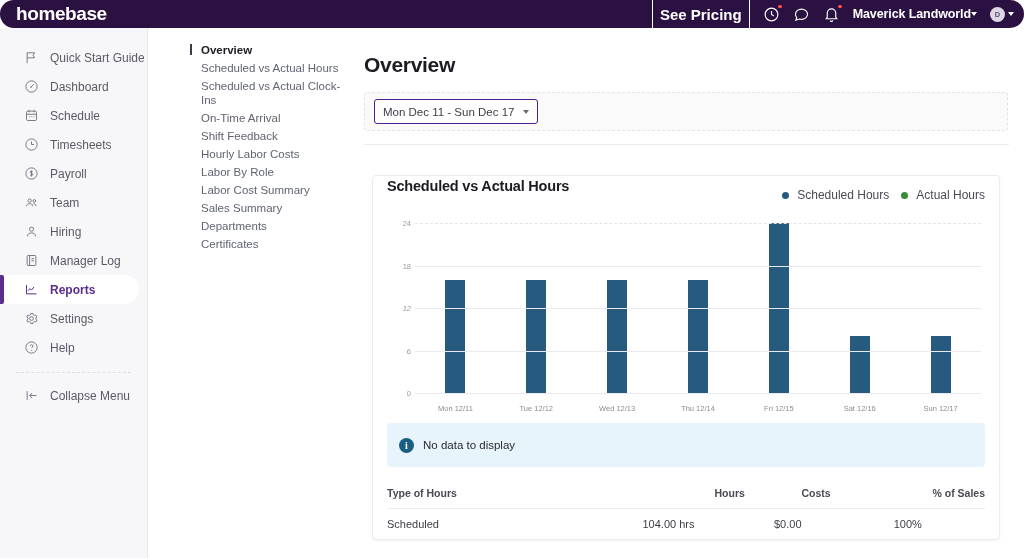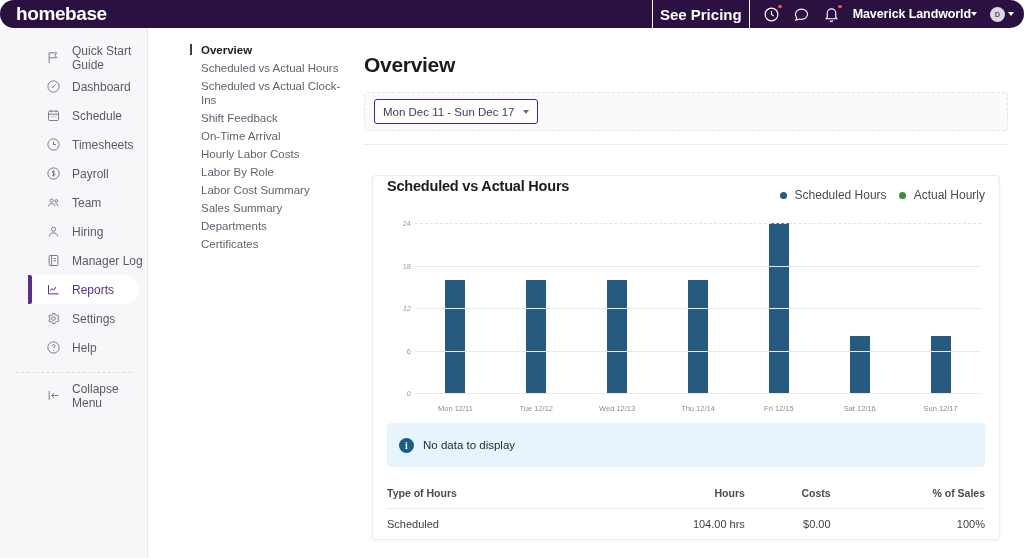--- a/index.html
+++ b/index.html
@@ -52,27 +52,27 @@
     display: flex; align-items: center; justify-content: center;
   }
 
   
   .sidebar {
     position: absolute; top: 28px; left: 0; width: 148px; height: 530px;
     background: #f7f7f9; border-right: 1px solid #e8e8ec;
   }
   .nav-item {
     position: relative; display: flex; align-items: center;
-    height: 29px; margin-top: 0; padding-left: 18px; gap: 11px;
-    color: #5a5a66; font-size: 12px; cursor: pointer; margin-left: 28px;
+    height: 29px; margin-top: 0; padding-left: 24px; gap: 11px;
+    color: #5a5a66; font-size: 12px; cursor: pointer;
   }
   .nav-item .ico { width: 15px; height: 15px; flex: 0 0 15px; color: #7a7a88; }
   .nav-item .ico svg { width: 15px; height: 15px; display: block; }
   .nav-item.active {
-    background: #ffffff; color: #5b2d8e; font-weight: normal;
+    background: #ffffff; color: #5b2d8e; font-weight: bold;
     border-radius: 0 16px 16px 0; margin-right: 8px;
   }
   .nav-item.active .ico { color: #5b2d8e; }
   .nav-item.active::before {
     content: ""; position: absolute; left: 0; top: 0;
     width: 4px; height: 29px; background: #5b2d8e; border-radius: 0 2px 2px 0;
   }
   .nav-list { padding-top: 15px; }
   .nav-sep {
     border-top: 1px dashed #dcdce2; margin: 10px 16px 8px 16px;
@@ -177,21 +177,21 @@
   .info-text { font-size: 11.5px; color: #2a2a33; }
 
   
   .tbl { width: 100%; border-collapse: collapse; margin-top: 14px; }
   .tbl th {
     font-size: 10.5px; color: #4a4a55; font-weight: bold;
     text-align: right; padding: 6px 0 9px 0; border-bottom: 1px solid #ececf0;
   }
   .tbl th.left, .tbl td.left { text-align: left; }
   .tbl td {
-    font-size: 11px; color: #3d3d47; text-align: right; padding: 9px 0 9px 0;
+    font-size: 11px; color: #3d3d47; text-align: center; padding: 9px 0 9px 0;
   }
 </style>
 </head>
 <body>
 
 <div class="app">
 
   <div class="topbar">
     <div class="brand">homebase</div>
     <div class="topbar-right">
@@ -363,22 +363,22 @@
         </span>
         <span>Collapse Menu</span>
       </div>
     </div>
   </div>
 
   <div class="subnav">
     <div class="subnav-item active">Overview</div>
     <div class="subnav-item">Scheduled vs Actual Hours</div>
     <div class="subnav-item">Scheduled vs Actual Clock-Ins</div>
+    <div class="subnav-item">On-Time Arrival</div>
     <div class="subnav-item">Shift Feedback</div>
-    <div class="subnav-item">On-Time Arrival</div>
     <div class="subnav-item">Hourly Labor Costs</div>
     <div class="subnav-item">Labor By Role</div>
     <div class="subnav-item">Labor Cost Summary</div>
     <div class="subnav-item">Sales Summary</div>
     <div class="subnav-item">Departments</div>
     <div class="subnav-item">Certificates</div>
   </div>
 
   <div class="main">
 
@@ -397,21 +397,21 @@
 
       <div class="card-head">
         <div class="card-title">Scheduled vs Actual Hours</div>
         <div class="legend">
           <div class="legend-item">
             <span class="legend-dot" id="legend-dot-0" style="background: rgb(38, 90, 127);"></span>
             <span>Scheduled Hours</span>
           </div>
           <div class="legend-item">
             <span class="legend-dot" id="legend-dot-1" style="background: rgb(58, 140, 58);"></span>
-            <span>Actual Hourly</span>
+            <span>Actual Hours</span>
           </div>
         </div>
       </div>
 
       <div class="chart">
         <div class="plot" id="plot">
           <div class="bars" id="bars">
               <div class="bar-col">
                 <div class="bar" style="height: 66.6667%; background: rgb(38, 90, 127);"></div>
               </div>

